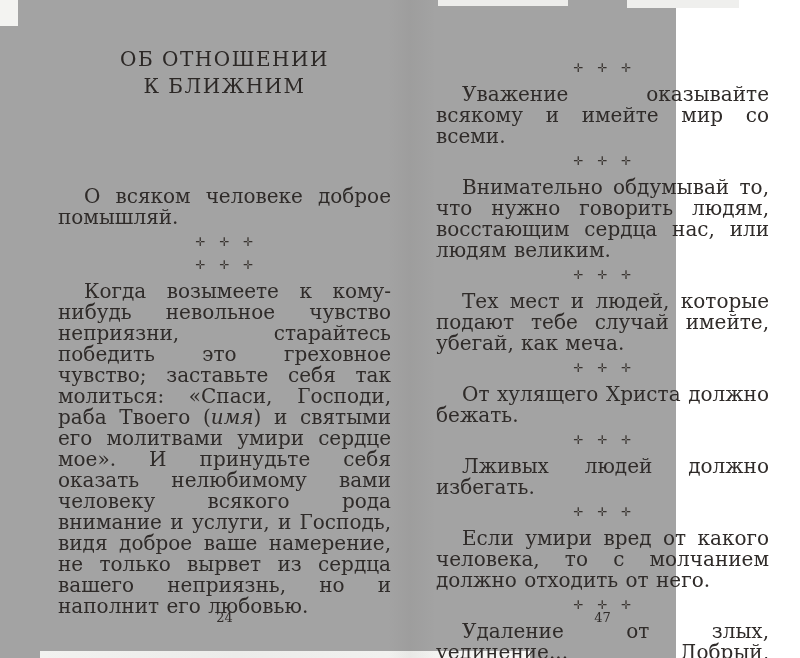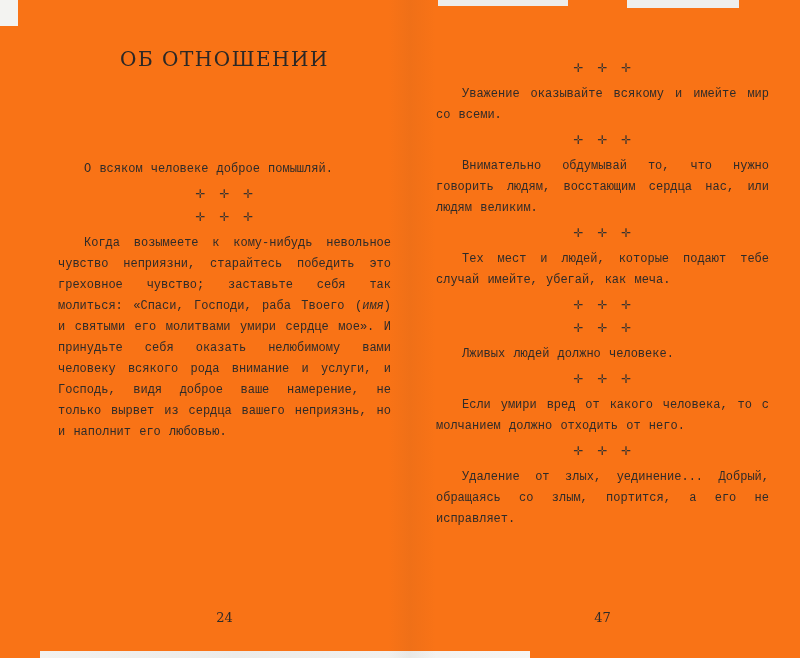--- a/index.html
+++ b/index.html
@@ -2,22 +2,22 @@
 <html lang="ru"><head>
 <meta charset="utf-8">
 <style>
   html, body { margin: 0; padding: 0; }
   body {
     width: 800px; height: 658px; overflow: hidden;
     background: #ffffff;
     font-family: "DejaVu Serif", "Liberation Serif", serif;
   }
   .scan {
-    position: relative; width: 800px; height: 658px;
-    background: #f97316;
+    position: relative; width: 676px; height: 658px;
+    background: #a3a3a3;
     color: #2f2b29;
   }
   
   .artifact { position: absolute; pointer-events: none; }
   .artifact.top-left   { left: 0;   top: 0;   width: 18px;  height: 26px; background: #f3f3f1; }
   .artifact.top-mid    { left: 438px; top: 0; width: 130px; height: 6px;  background: #ededeb; }
   .artifact.top-right  { left: 627px; top: 0; width: 112px; height: 8px;  background: #efefed; }
   .artifact.bottom     { left: 40px; top: 651px; width: 490px; height: 7px;
                          background: linear-gradient(to right, #f2f2f0, #ececea 40%, #f6f6f4); }
   .gutter {
@@ -32,24 +32,24 @@
 
   h1.chapter-heading {
     margin: 0 0 86px 0;
     font-size: 20px; line-height: 27px; font-weight: normal;
     letter-spacing: 1.5px; text-align: center;
     color: #2c2826;
   }
 
   p.para {
     margin: 0; padding: 0;
-    font-size: 12px; line-height: 21px;
+    font-size: 20px; line-height: 21px;
     text-align: justify; text-indent: 26px;
     word-spacing: 1px;
-    hyphens: auto; font-family: Liberation Mono, monospace; -webkit-hyphens: auto;
+    hyphens: auto; -webkit-hyphens: auto;
   }
   p.para .italic { font-style: italic; }
 
   .sep {
     margin: 7px 0 8px 0;
     font-family: "DejaVu Sans", "Liberation Sans", sans-serif;
     font-size: 12px; line-height: 15px;
     text-align: center; letter-spacing: 5px;
     text-indent: 5px; 
     color: #38332f;
@@ -67,41 +67,43 @@
 
   <div class="artifact top-left"></div>
   <div class="artifact top-mid"></div>
   <div class="artifact top-right"></div>
   <div class="artifact bottom"></div>
   <div class="gutter"></div>
 
   <div class="page-col left">
     <h1 class="chapter-heading">
       <span>ОБ ОТНОШЕНИИ</span><br>
+      <span>К БЛИЖНИМ</span>
     </h1>
     <div>
         <p class="para"><span>О всяком человеке доброе помышляй.</span></p>
         <div class="sep">✛ ✛ ✛</div>
         <div class="sep">✛ ✛ ✛</div>
         <p class="para"><span>Когда возымеете к кому-нибудь невольное чувство неприязни, старайтесь победить это греховное чувство; заставьте себя так молиться: «Спаси, Господи, раба Твоего (</span><span class="italic">имя</span><span>) и святыми его молитвами умири сердце мое». И принудьте себя оказать нелюбимому вами человеку всякого рода внимание и услуги, и Господь, видя доброе ваше намерение, не только вырвет из сердца вашего неприязнь, но и наполнит его любовью.</span></p>
       </div>
     <div class="page-number">24</div>
   </div>
 
   <div class="page-col right">
     <div>
         <div class="sep">✛ ✛ ✛</div>
         <p class="para"><span>Уважение оказывайте всякому и имейте мир со всеми.</span></p>
         <div class="sep">✛ ✛ ✛</div>
         <p class="para"><span>Внимательно обдумывай то, что нужно говорить людям, восстающим сердца нас, или людям великим.</span></p>
         <div class="sep">✛ ✛ ✛</div>
         <p class="para"><span>Тех мест и людей, которые подают тебе случай имейте, убегай, как меча.</span></p>
         <div class="sep">✛ ✛ ✛</div>
+        <p class="para"><span>От хулящего Христа должно бежать.</span></p>
         <div class="sep">✛ ✛ ✛</div>
-        <p class="para"><span>Лживых людей должно человеке.</span></p>
+        <p class="para"><span>Лживых людей должно избегать.</span></p>
         <div class="sep">✛ ✛ ✛</div>
         <p class="para"><span>Если умири вред от какого человека, то с молчанием должно отходить от него.</span></p>
         <div class="sep">✛ ✛ ✛</div>
         <p class="para"><span>Удаление от злых, уединение... Добрый, обращаясь со злым, портится, а его не исправляет.</span></p>
       </div>
     <div class="page-number">47</div>
   </div>
 
 </div>
 

